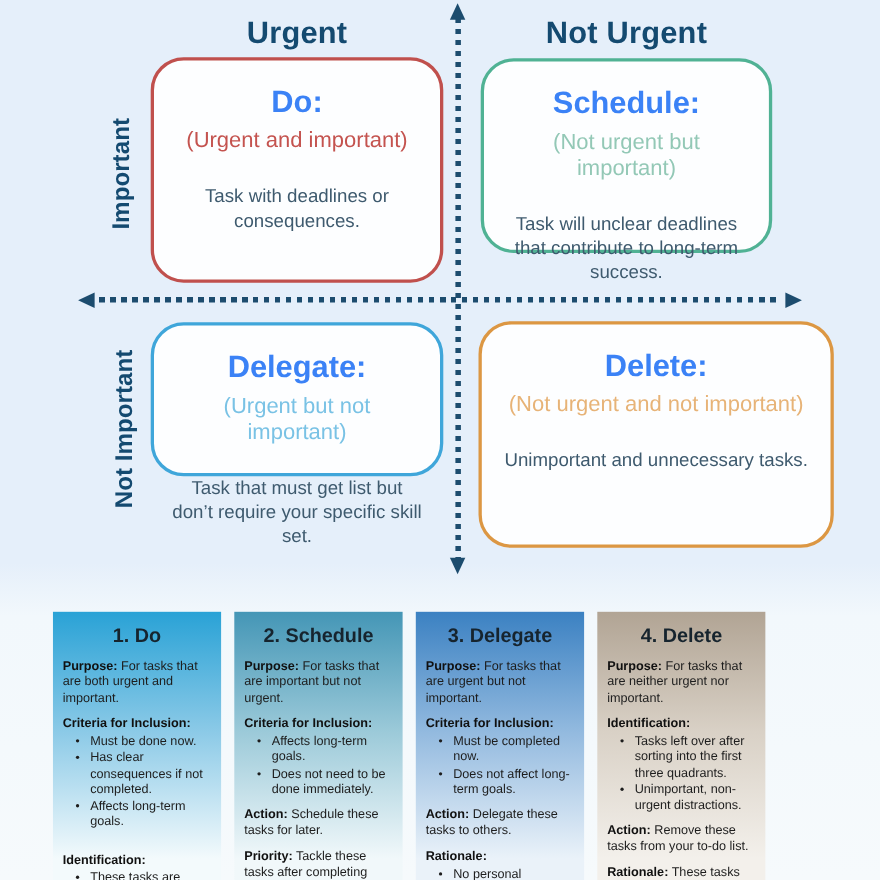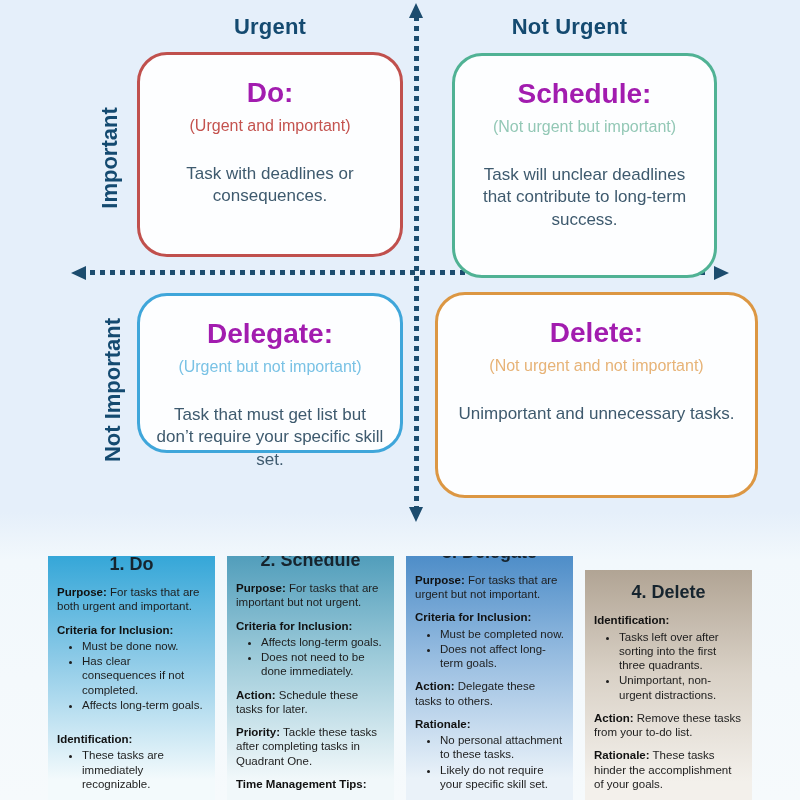--- a/index.html
+++ b/index.html
@@ -2,51 +2,51 @@
 <html><head>
 <meta charset="utf-8">
 <style>
   html,body { margin:0; padding:0; }
   .page {
     position:relative; width:800px; height:800px; overflow:hidden;
     background:linear-gradient(180deg,#e5effa 0%,#e5effa 64%,#f2f8fc 70%,#f6fafc 100%);
     font-family:"Liberation Sans", sans-serif;
   }
   
-  .top-label { position:absolute; top:14px; font-size:22px; font-weight:bold; color:#144a70; text-align:center; letter-spacing:.2px; }
+  .top-label { position:absolute; top:14px; font-size:28px; font-weight:bold; color:#144a70; text-align:center; letter-spacing:.2px; }
   .top-label.urgent { left:137px; width:266px; }
   .top-label.noturgent { left:437px; width:265px; }
   .side-label { position:absolute; font-size:22px; font-weight:bold; color:#144a70; text-align:center; transform:rotate(-90deg); white-space:nowrap; }
   .side-label.important { left:30px; top:145px; width:160px; }
   .side-label.notimportant { left:13px; top:377px; width:200px; }
 
   .quad {
     position:absolute; background:#fdfeff; border:3.5px solid #888; border-radius:30px;
     box-sizing:border-box; text-align:center; padding:22px 16px 0;
   }
   .quad.q-do       { left:137px; top:52px;  width:266px; height:205px; }
-  .quad.q-schedule { left:452px; top:53px;  width:265px; height:225px; }
-  .quad.q-delegate { left:137px; top:293px; width:266px; height:160px; }
+  .quad.q-schedule { left:437px; top:53px;  width:265px; height:177px; }
+  .quad.q-delegate { left:137px; top:293px; width:266px; height:140px; }
   .quad.q-delete   { left:435px; top:292px; width:323px; height:206px; }
-  .q-title { font-size:28px; font-weight:bold; color:#a21caf; line-height:1.15; }
-  .q-sub   { font-size:16px; margin-top:7px; line-height:1.2; }
+  .q-title { font-size:28px; font-weight:bold; color:#3b82f6; line-height:1.15; }
+  .q-sub   { font-size:20px; margin-top:7px; line-height:1.2; }
   .q-body  { font-size:17px; color:#3e5a6e; margin-top:28px; line-height:1.3; }
 
   .axis-h { position:absolute; left:90px; top:270px; width:620px; height:5px;
             background:repeating-linear-gradient(90deg,#1c4c6e 0 5px,transparent 5px 10px); }
   .axis-v { position:absolute; left:414px; top:16px; width:5px; height:494px;
             background:repeating-linear-gradient(180deg,#1c4c6e 0 5px,transparent 5px 10px); }
   .arr { position:absolute; width:0; height:0; }
   .arr-left  { left:71px;  top:265.5px; border-top:7px solid transparent; border-bottom:7px solid transparent; border-right:15px solid #1c4c6e; }
   .arr-right { left:714px; top:265.5px; border-top:7px solid transparent; border-bottom:7px solid transparent; border-left:15px solid #1c4c6e; }
   .arr-up    { left:409px; top:3px;   border-left:7.5px solid transparent; border-right:7.5px solid transparent; border-bottom:15px solid #1c4c6e; }
   .arr-down  { left:409px; top:507px; border-left:7.5px solid transparent; border-right:7.5px solid transparent; border-top:15px solid #1c4c6e; }
 
   
-  .tbl { position:absolute; left:48px; top:556px; width:704px; height:244px; display:flex; gap:12px; overflow:hidden;align-items:flex-end; }
+  .tbl { position:absolute; left:48px; top:556px; width:648px; height:244px; display:flex; gap:12px; overflow:hidden; }
   .tcol { flex:1 1 0; box-sizing:border-box; padding:7px 9px 0; overflow:hidden; }
   .tcol-header { text-align:center; font-size:18px; font-weight:bold; color:#16242e; margin:5px 0 10px; }
   .sec { margin-bottom:9px; font-size:11.5px; color:#1d1d1d; line-height:1.24; }
   .sec.gap { margin-top:20px; }
   .sec b { color:#111; }
   .list-label { margin-bottom:2px;font-weight:bold; }
   .sec ul { margin:2px 0 0; padding-left:25px; }
   .sec li { margin-bottom:1px; }
 </style>
 </head>
@@ -146,20 +146,21 @@
             <ul>
               <li>No personal attachment to these tasks.</li>
               <li>Likely do not require your specific skill set.</li>
             </ul>
           </div>
         </div>
     </div>
     <div class="tcol" style="background: linear-gradient(rgb(177, 164, 148) 0%, rgb(217, 209, 198) 45%, rgb(243, 240, 235) 92%);">
       <div class="tcol-header">4. Delete</div>
       <div class="col-body">
+          <div class="sec"><b>Purpose:</b> For tasks that are neither urgent nor important.</div>
           <div class="sec">
             <div class="list-label"><b>Identification:</b></div>
             <ul>
               <li>Tasks left over after sorting into the first three quadrants.</li>
               <li>Unimportant, non-urgent distractions.</li>
             </ul>
           </div>
           <div class="sec"><b>Action:</b> Remove these tasks from your to-do list.</div>
           <div class="sec"><b>Rationale:</b> These tasks hinder the accomplishment of your goals.</div>
         </div>

